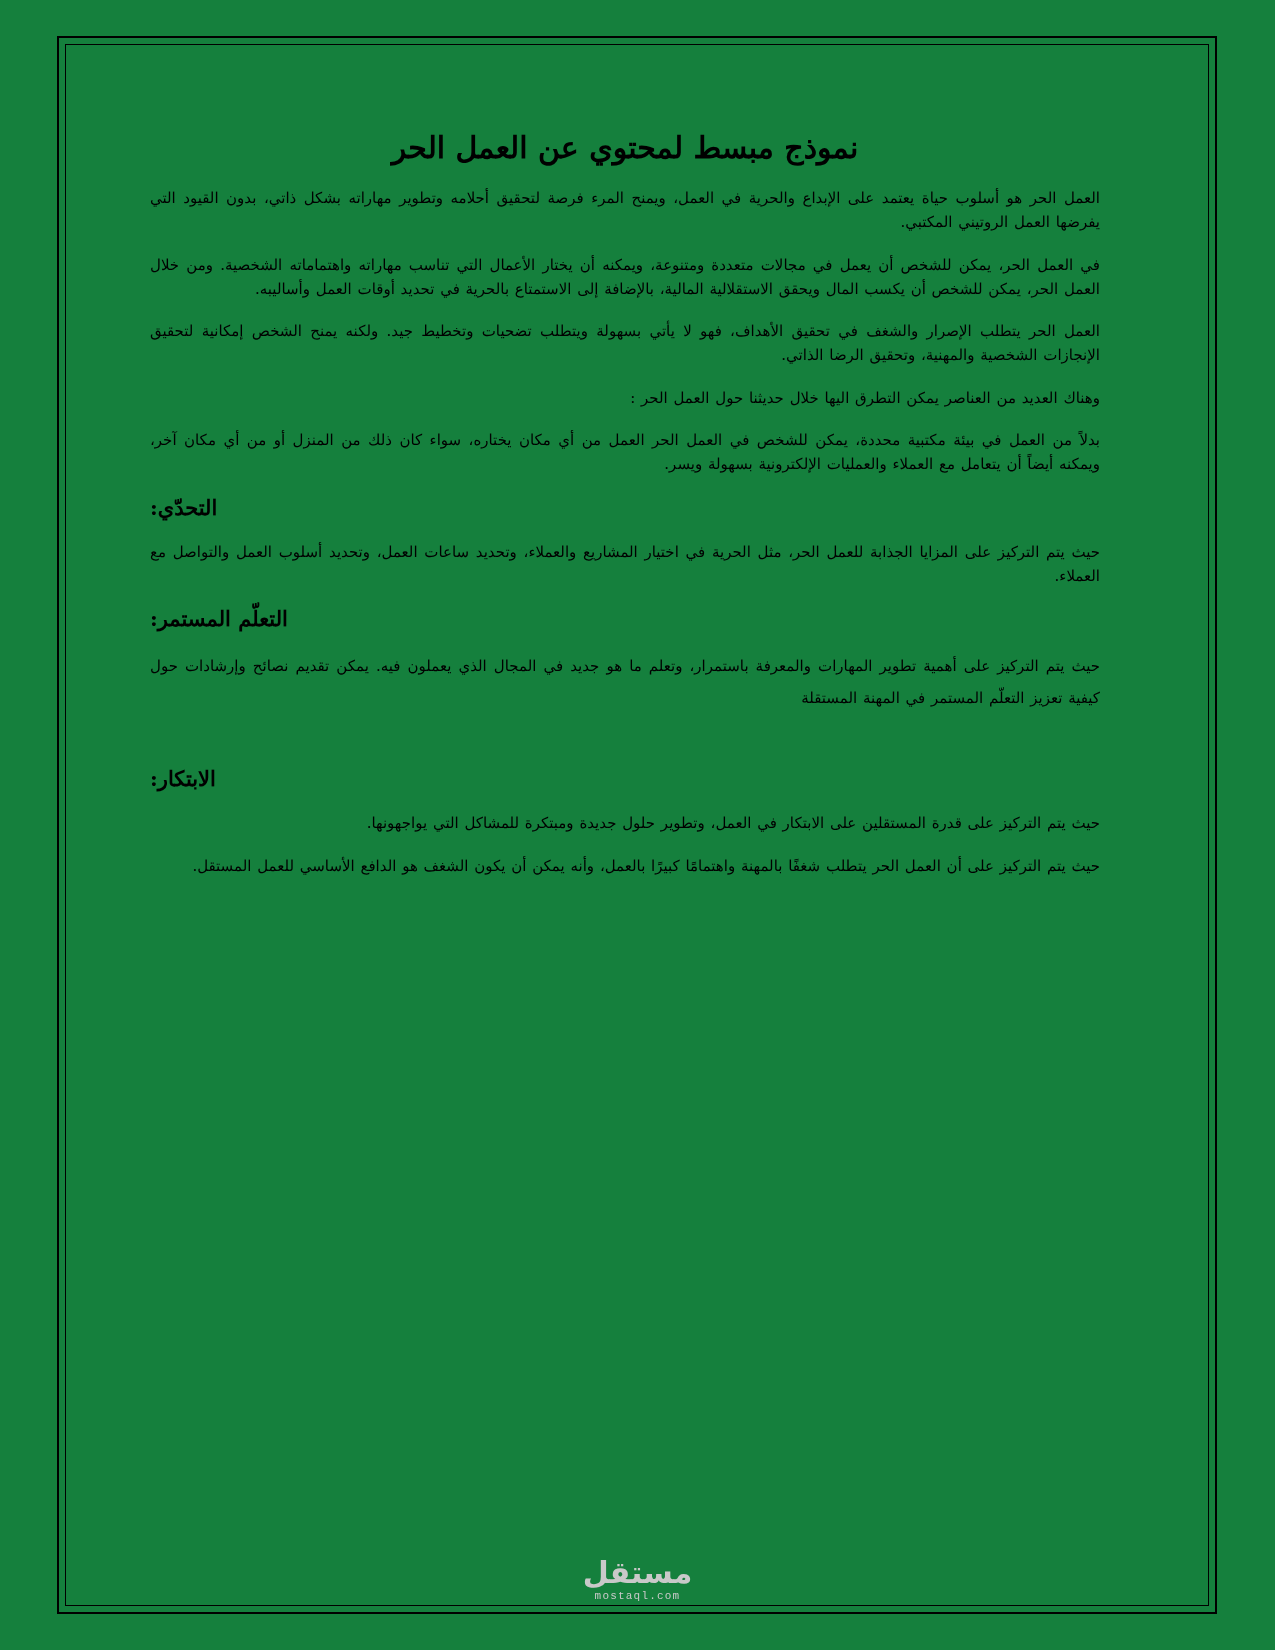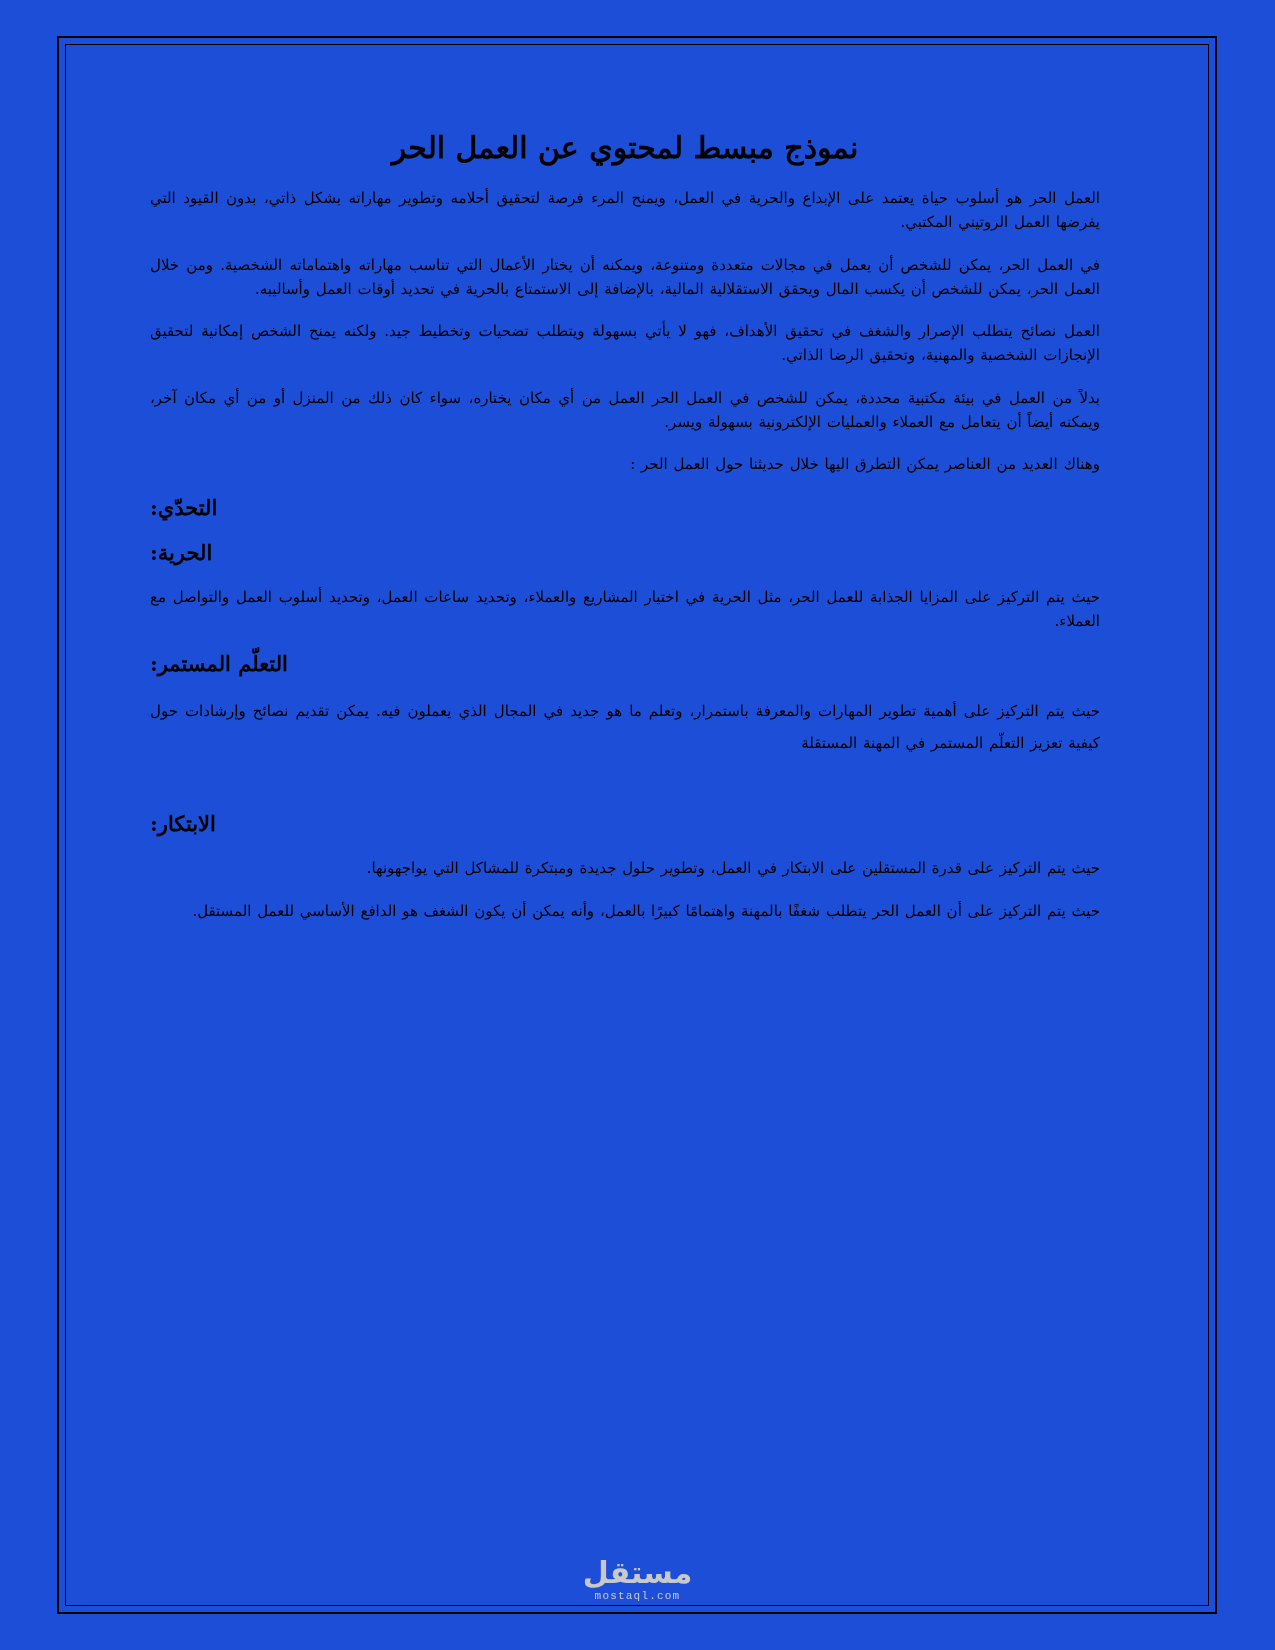--- a/index.html
+++ b/index.html
@@ -5,21 +5,21 @@
   html, body {
     margin: 0;
     padding: 0;
     background: #ffffff;
   }
 
   .page {
     position: relative;
     width: 1275px;
     height: 1650px;
-    background: #1d4ed8;
+    background: #15803d;
     margin: 0 auto;
     overflow: hidden;
     font-family: "DejaVu Sans", "Liberation Sans", sans-serif;
   }
 
   
   .frame-outer {
     position: absolute;
     left: 57px;
     top: 36px;
@@ -126,29 +126,28 @@
   <div class="frame-inner"></div>
 
   <div class="content">
 
     <h1 class="doc-title">نموذج مبسط لمحتوي عن العمل الحر</h1>
 
     <p class="para">العمل الحر هو أسلوب حياة يعتمد على الإبداع والحرية في العمل، ويمنح المرء فرصة لتحقيق أحلامه وتطوير مهاراته بشكل ذاتي، بدون القيود التي يفرضها العمل الروتيني المكتبي.</p>
 
     <p class="para">في العمل الحر، يمكن للشخص أن يعمل في مجالات متعددة ومتنوعة، ويمكنه أن يختار الأعمال التي تناسب مهاراته واهتماماته الشخصية. ومن خلال العمل الحر، يمكن للشخص أن يكسب المال ويحقق الاستقلالية المالية، بالإضافة إلى الاستمتاع بالحرية في تحديد أوقات العمل وأساليبه.</p>
 
-    <p class="para">العمل نصائح يتطلب الإصرار والشغف في تحقيق الأهداف، فهو لا يأتي بسهولة ويتطلب تضحيات وتخطيط جيد. ولكنه يمنح الشخص إمكانية لتحقيق الإنجازات الشخصية والمهنية، وتحقيق الرضا الذاتي.</p>
+    <p class="para">العمل الحر يتطلب الإصرار والشغف في تحقيق الأهداف، فهو لا يأتي بسهولة ويتطلب تضحيات وتخطيط جيد. ولكنه يمنح الشخص إمكانية لتحقيق الإنجازات الشخصية والمهنية، وتحقيق الرضا الذاتي.</p>
+
+    <p class="para">وهناك العديد من العناصر يمكن التطرق اليها خلال حديثنا حول العمل الحر :</p>
 
     <p class="para">بدلاً من العمل في بيئة مكتبية محددة، يمكن للشخص في العمل الحر العمل من أي مكان يختاره، سواء كان ذلك من المنزل أو من أي مكان آخر، ويمكنه أيضاً أن يتعامل مع العملاء والعمليات الإلكترونية بسهولة ويسر.</p>
 
-    <p class="para">وهناك العديد من العناصر يمكن التطرق اليها خلال حديثنا حول العمل الحر :</p>
-
     <h2 class="section-head">التحدّي:</h2>
 
-    <h2 class="section-head">الحرية:</h2>
     <p class="para">حيث يتم التركيز على المزايا الجذابة للعمل الحر، مثل الحرية في اختيار المشاريع والعملاء، وتحديد ساعات العمل، وتحديد أسلوب العمل والتواصل مع العملاء.</p>
 
     <h2 class="section-head">التعلّم المستمر:</h2>
     <p class="para wide-lines">حيث يتم التركيز على أهمية تطوير المهارات والمعرفة باستمرار، وتعلم ما هو جديد في المجال الذي يعملون فيه. يمكن تقديم نصائح وإرشادات حول كيفية تعزيز التعلّم المستمر في المهنة المستقلة</p>
 
     <div class="spacer-md"></div>
 
     <h2 class="section-head">الابتكار:</h2>
     <p class="para">حيث يتم التركيز على قدرة المستقلين على الابتكار في العمل، وتطوير حلول جديدة ومبتكرة للمشاكل التي يواجهونها.</p>
 

